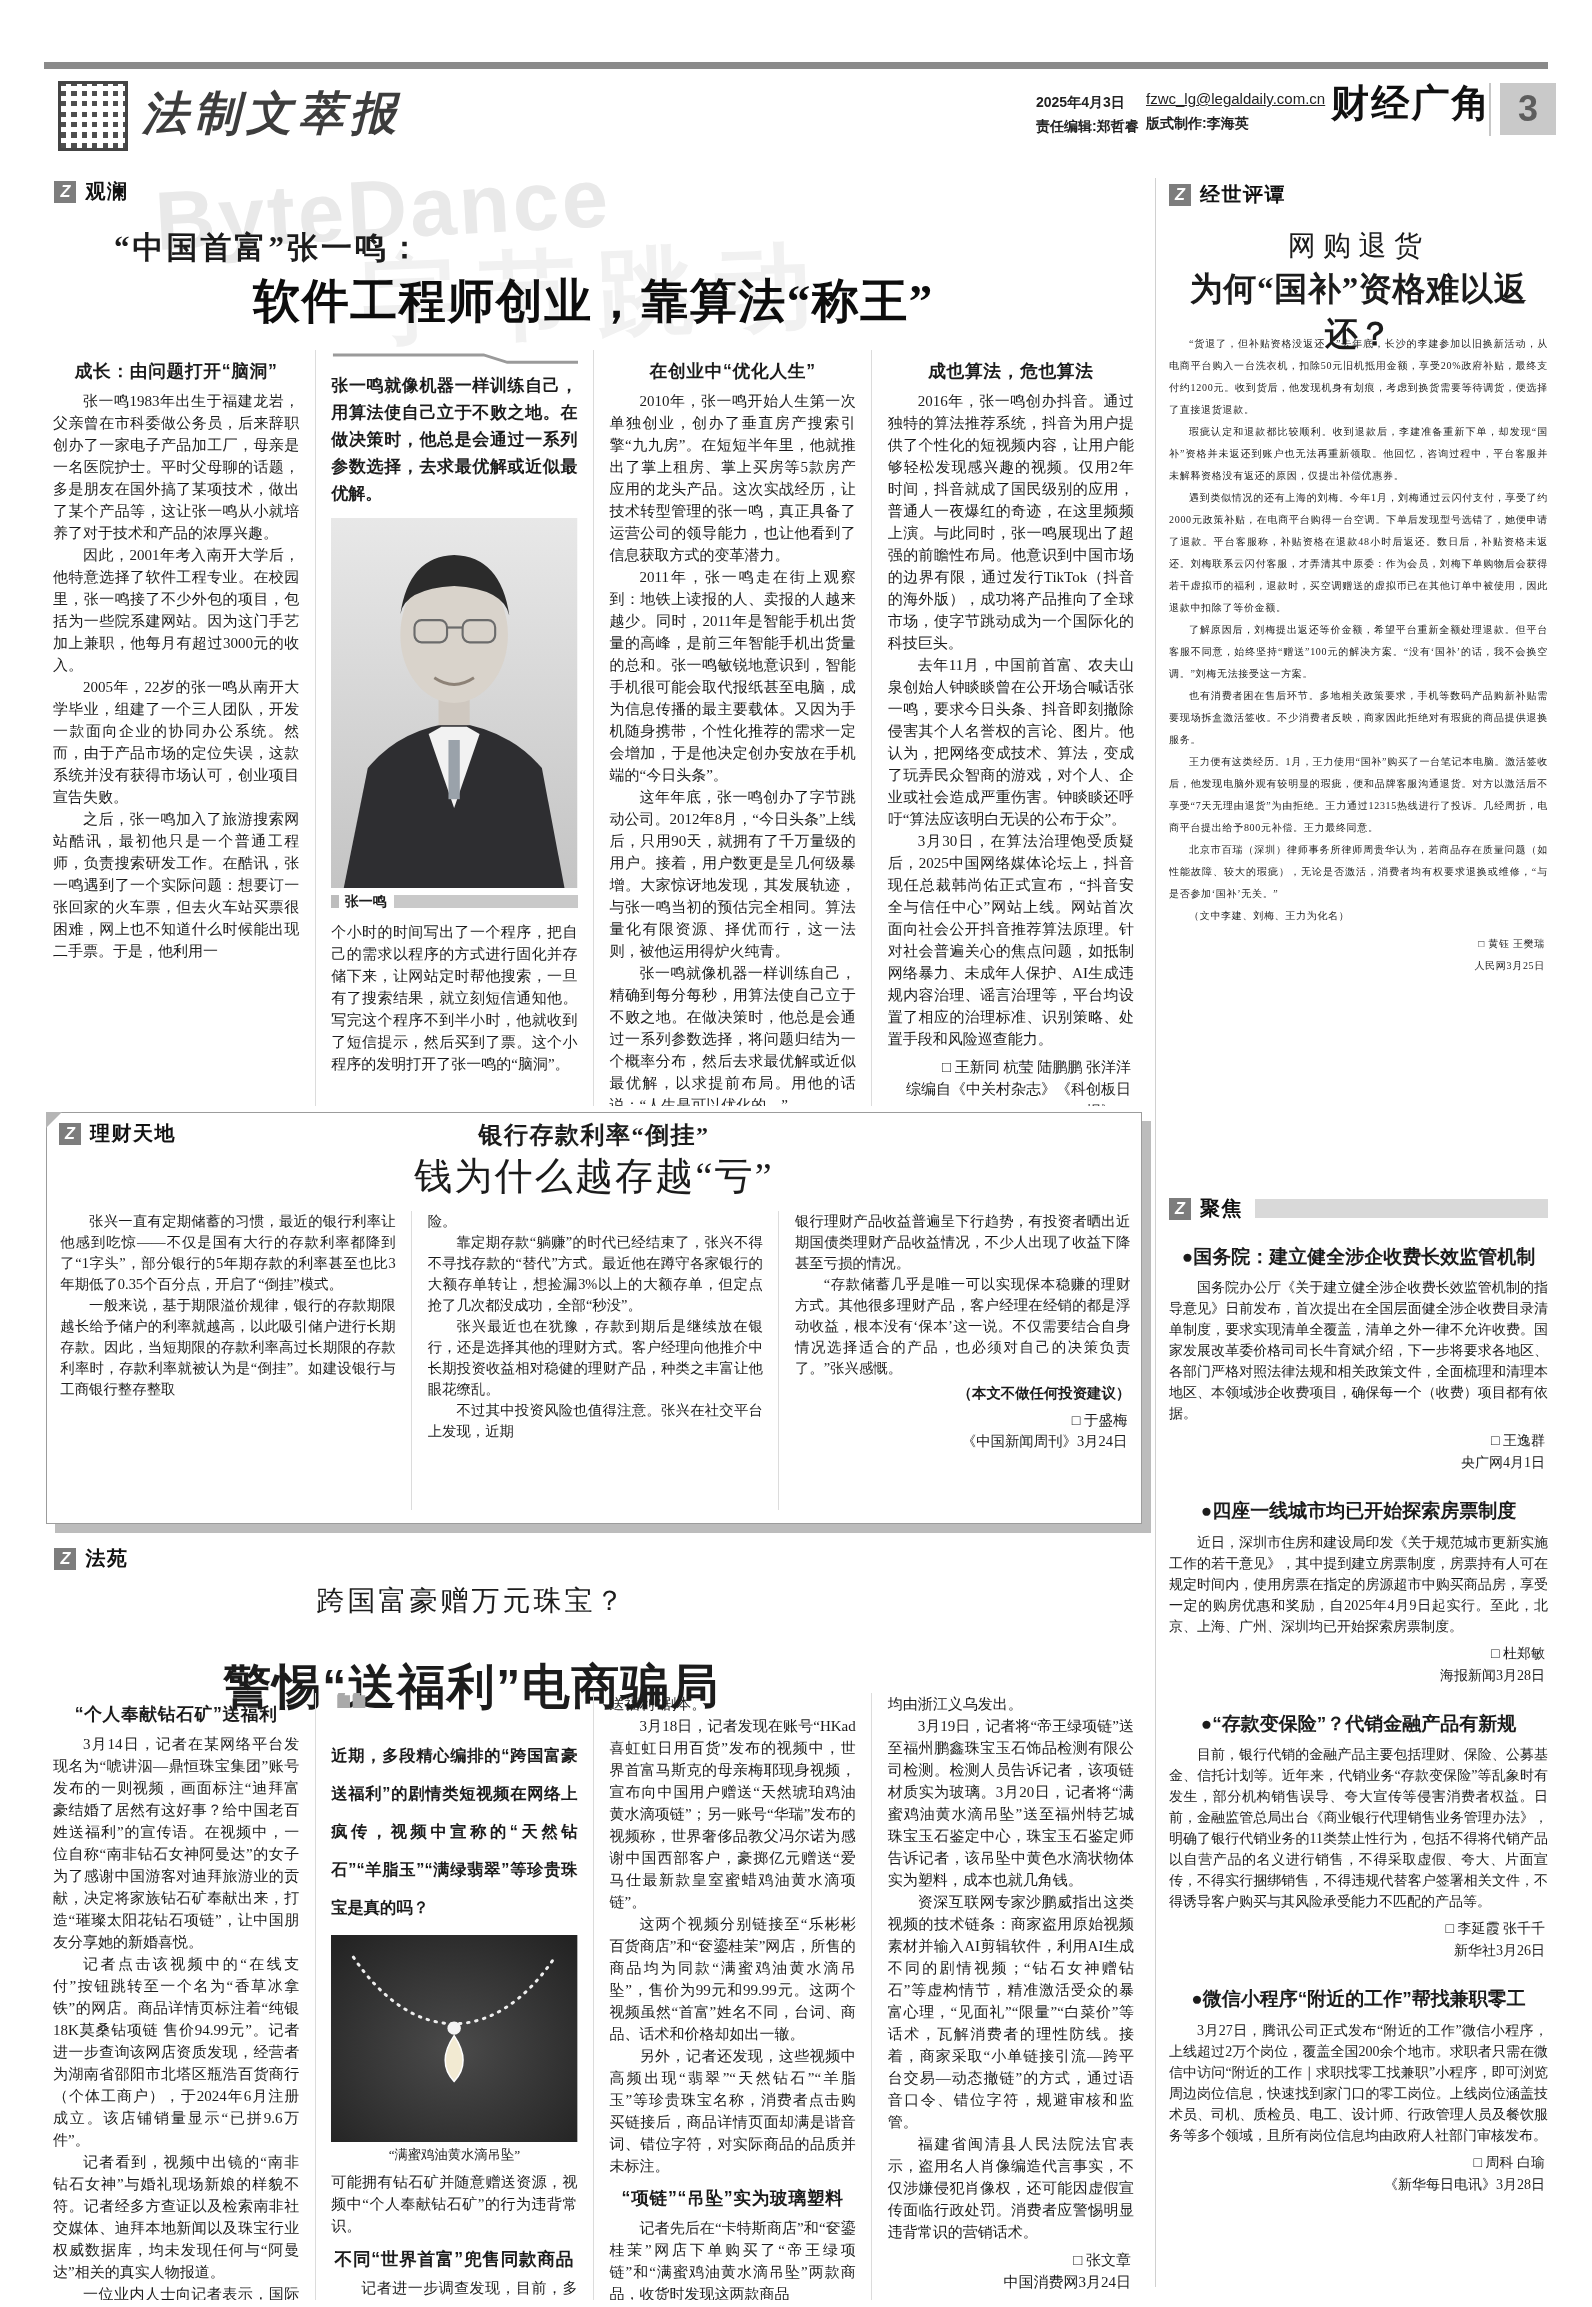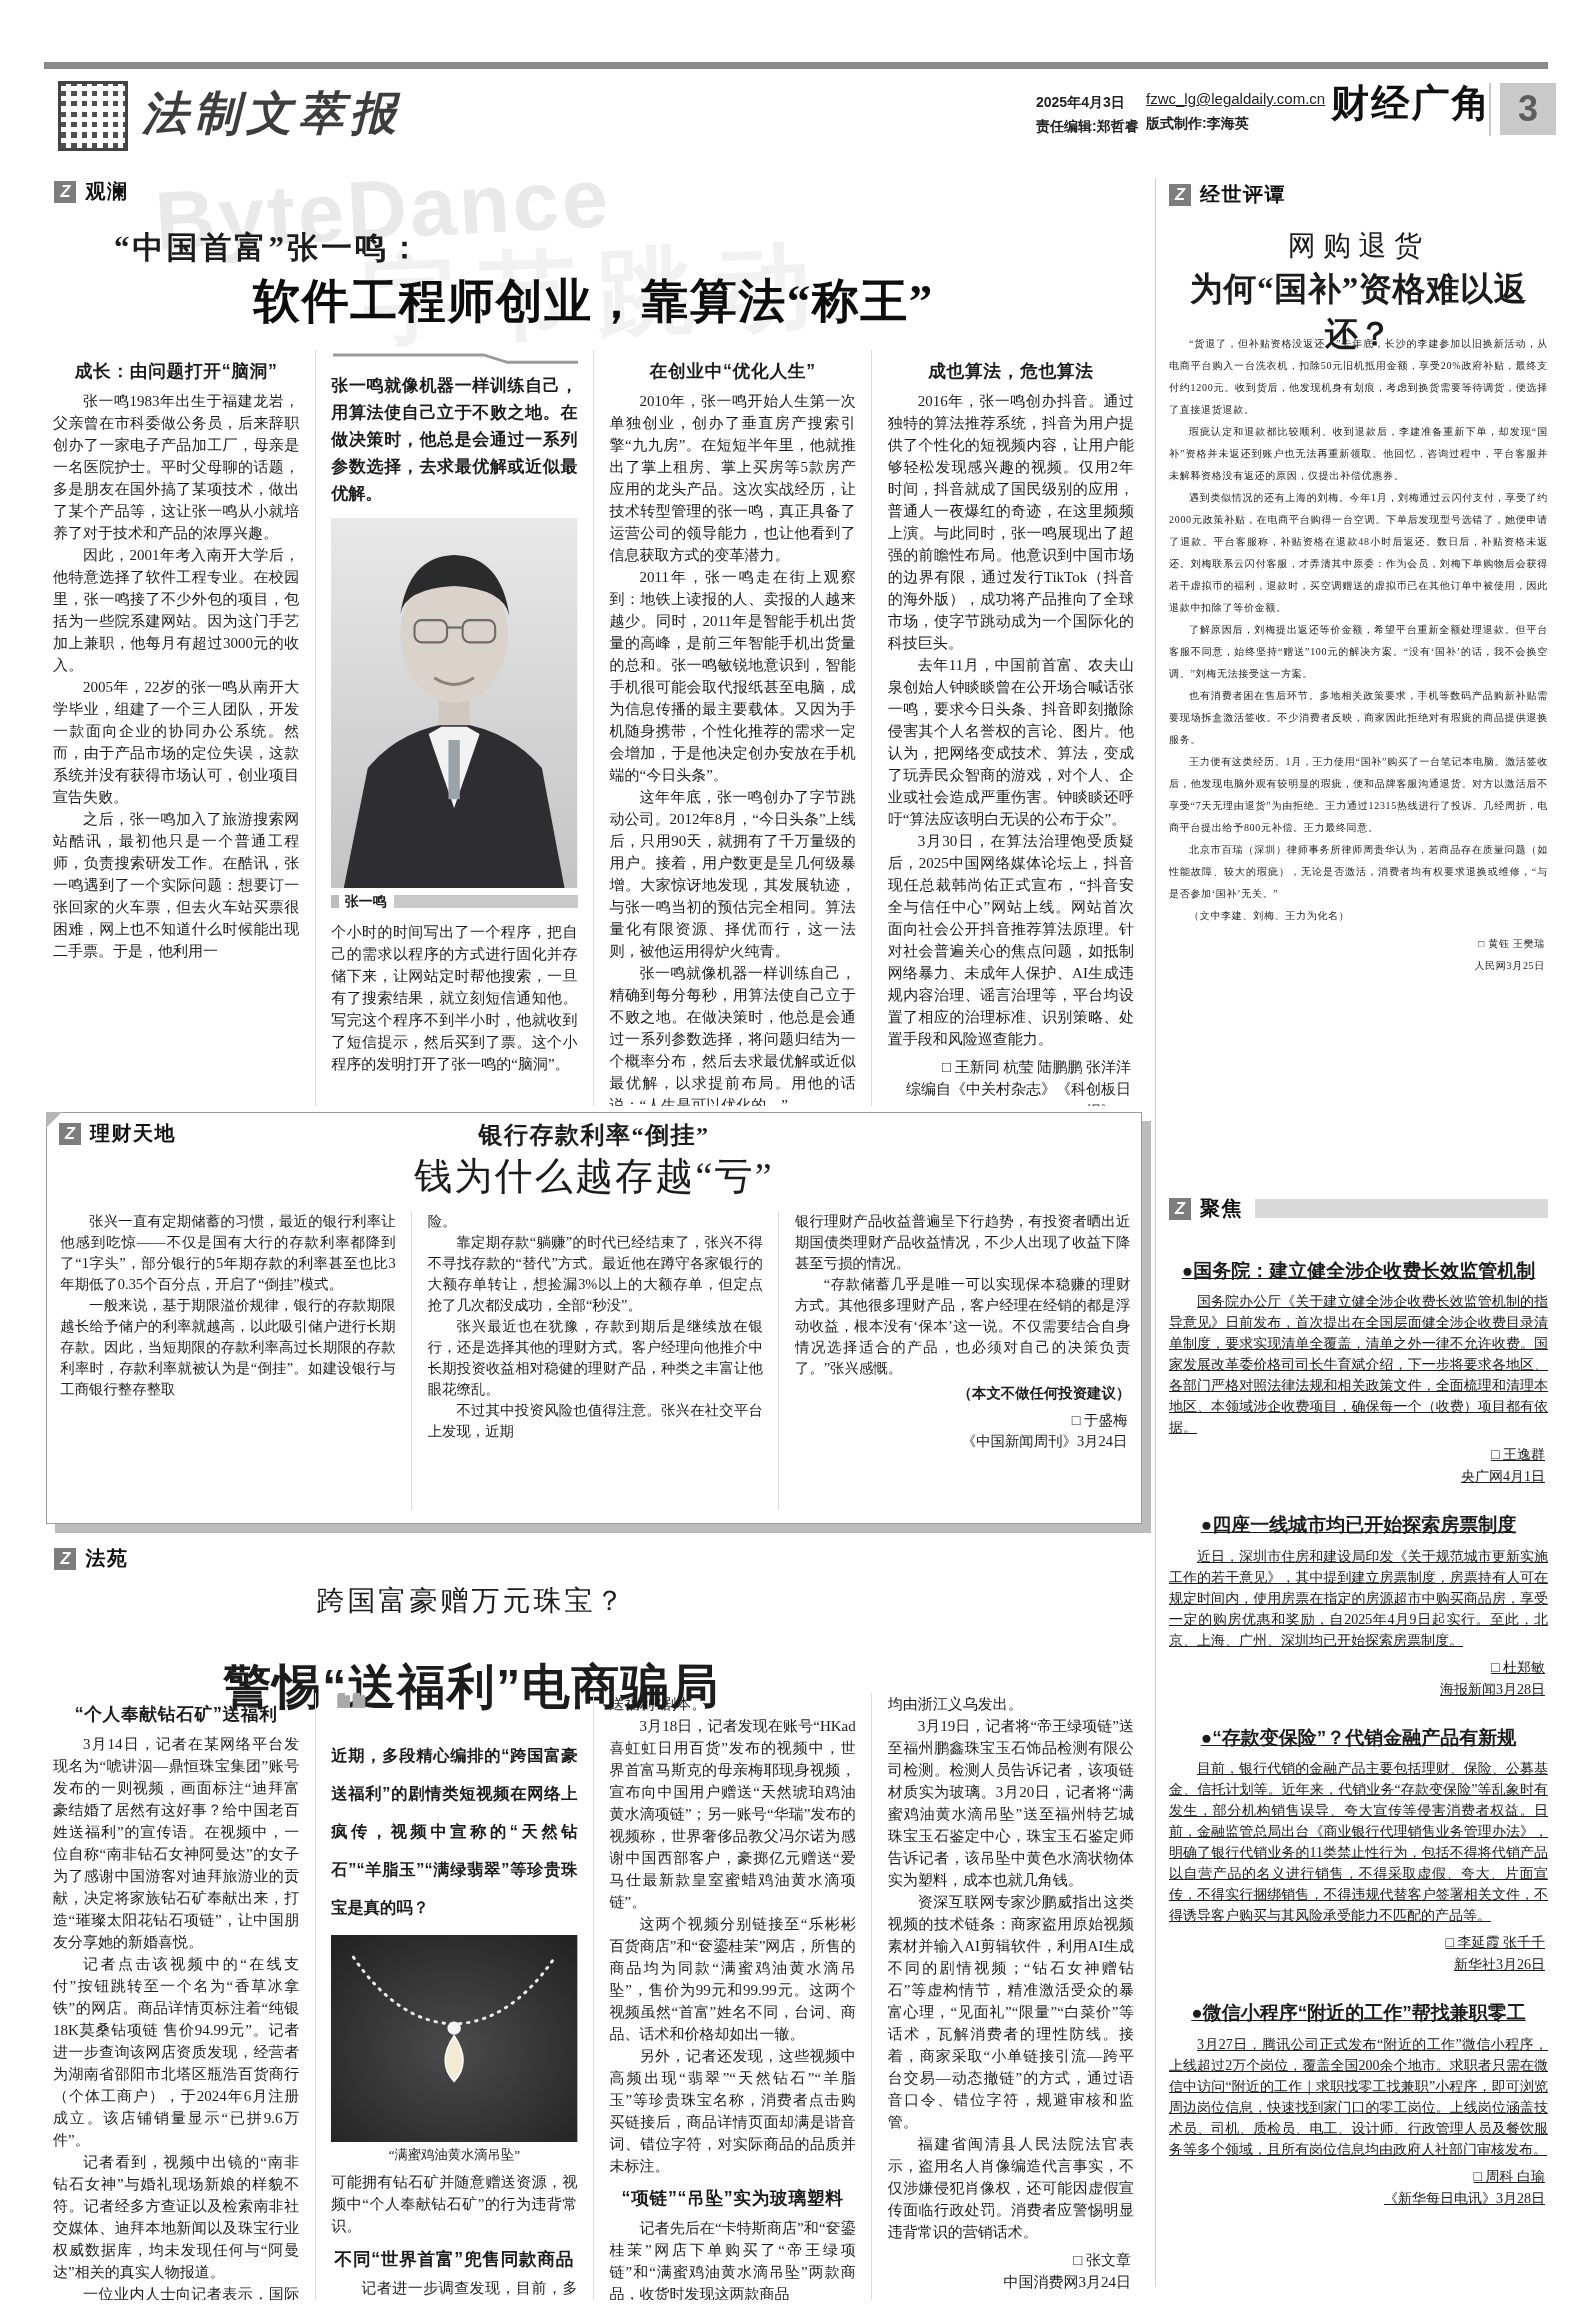--- a/index.html
+++ b/index.html
@@ -90,21 +90,21 @@
   .licai .tag{position:absolute;left:12px;top:7.4px;}
   .lc-t1{position:absolute;top:6px;width:100%;text-align:center;font-size:24px;font-weight:600;letter-spacing:1.5px;}
   .lc-t2{position:absolute;top:38px;width:100%;text-align:center;font-size:38px;font-weight:400;letter-spacing:2.2px;}
   .licai .cols{position:absolute;left:13.3px;top:98px;width:1070px;height:299px;
       font-size:14.4px;line-height:21px;}
 
   
   .jujiao{position:absolute;left:1169px;top:1195px;width:379px;height:1095px;}
   .jj-head{display:flex;align-items:center;}
   .jj-bar{flex:1;height:19px;background:#d9d9d9;margin-left:12px;}
-  .jj-items{position:absolute;top:62px;width:100%;height:1033px;overflow:hidden;text-decoration:underline;}
+  .jj-items{position:absolute;top:48px;width:100%;height:1033px;overflow:hidden;}
   .jj-item{margin-bottom:24px;}
   .jj-title{font-family:var(--sans);font-weight:900;font-size:19px;line-height:27px;
       text-align:center;margin-bottom:7.4px;}
   .jj-body{font-size:14px;line-height:21px;text-align:justify;text-indent:2em;}
   .jj-by{text-align:right;font-size:14px;line-height:22px;margin-top:6px;padding-right:3px;}
   .jj-src{text-align:right;font-size:14px;line-height:21px;padding-right:3px;}
 
   
   .fayuan{position:absolute;left:44px;top:1541px;width:1099px;height:766px;}
   .fayuan .tag{position:absolute;left:10.4px;top:4.4px;}

